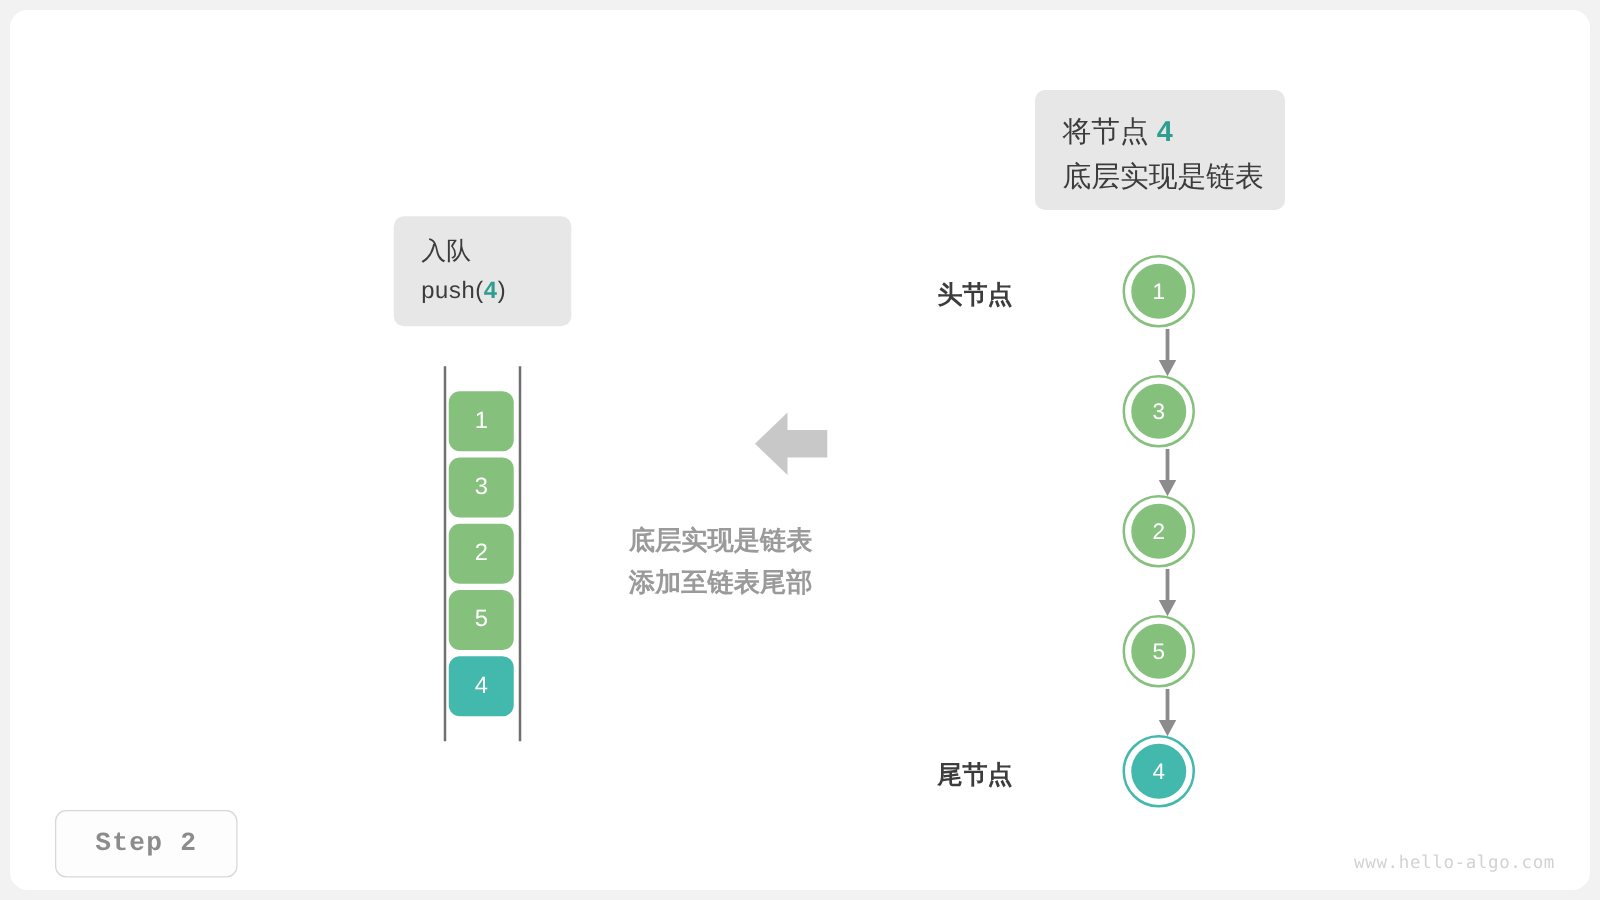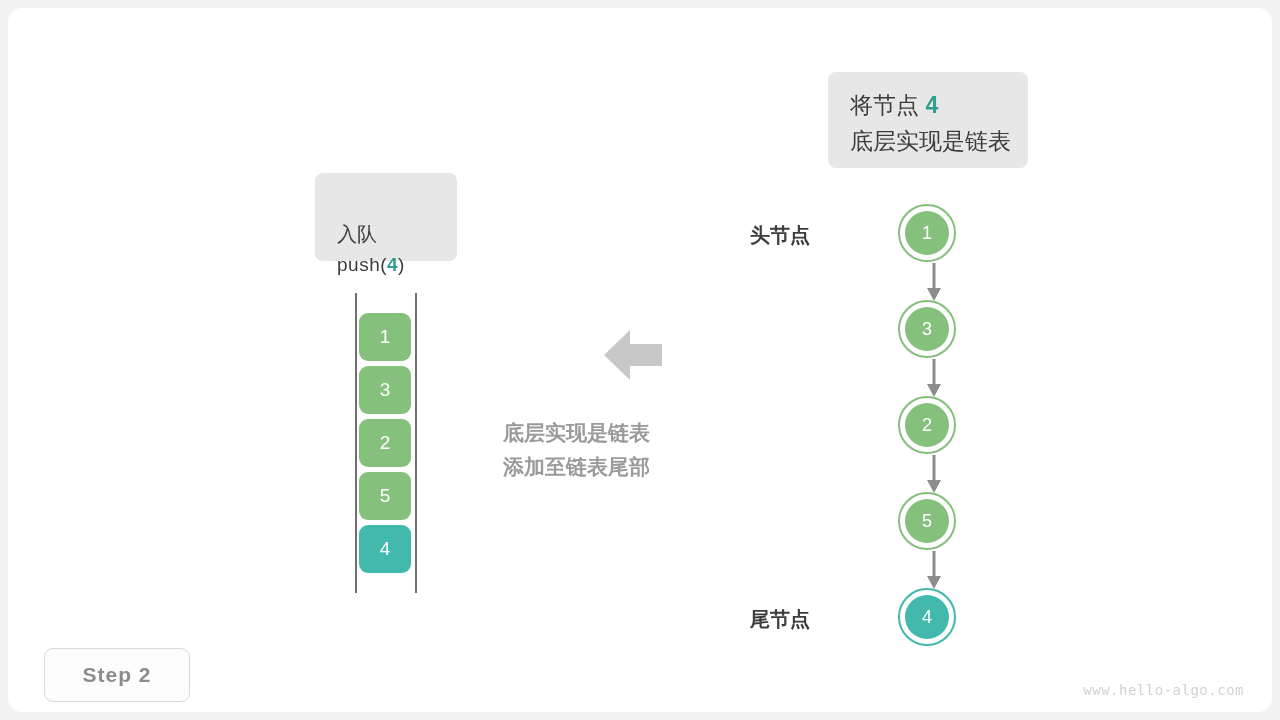--- a/index.html
+++ b/index.html
@@ -36,21 +36,21 @@
   .accent { color: #2e9e8f; font-weight: bold; }
 
   #op-callout {
     left: 307px;
     top: 165px;
     width: 142px;
     height: 88px;
     padding: 14px 0 0 22px;
     font-size: 20px;
   }
-  #op-callout .l1 { font-family: Liberation Sans, sans-serif; margin-top: 32px; }
+  #op-callout .l1 { font-family: Liberation Mono, monospace; }
   #op-callout .l2 { font-family: Liberation Sans, sans-serif; font-size: 19px; letter-spacing: .5px; }
 
   #node-callout {
     left: 820px;
     top: 64px;
     width: 200px;
     height: 96px;
     padding: 16px 0 0 22px;
     font-size: 23px;
   }
@@ -149,21 +149,21 @@
   #step-badge {
     position: absolute;
     left: 36px;
     top: 640px;
     width: 144px;
     height: 52px;
     border: 1px solid #d8d8d8;
     border-radius: 9px;
     background: #fdfdfd;
     color: #8c8c8c;
-    font-family: Liberation Sans, sans-serif;
+    font-family: Liberation Mono, monospace;
     font-weight: bold;
     font-size: 21px;
     letter-spacing: 1px;
     display: flex;
     align-items: center;
     justify-content: center;
   }
   #watermark {
     position: absolute;
     right: 28px;

